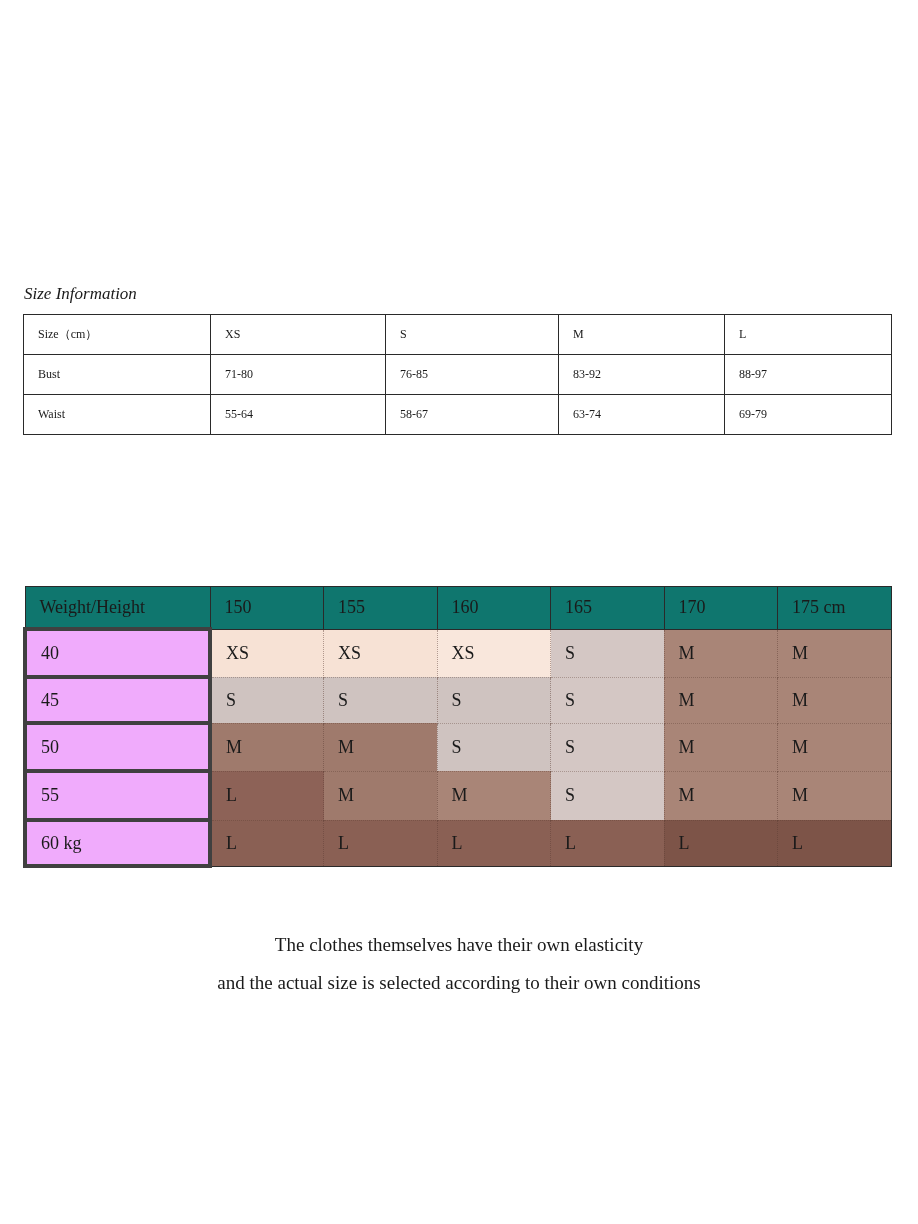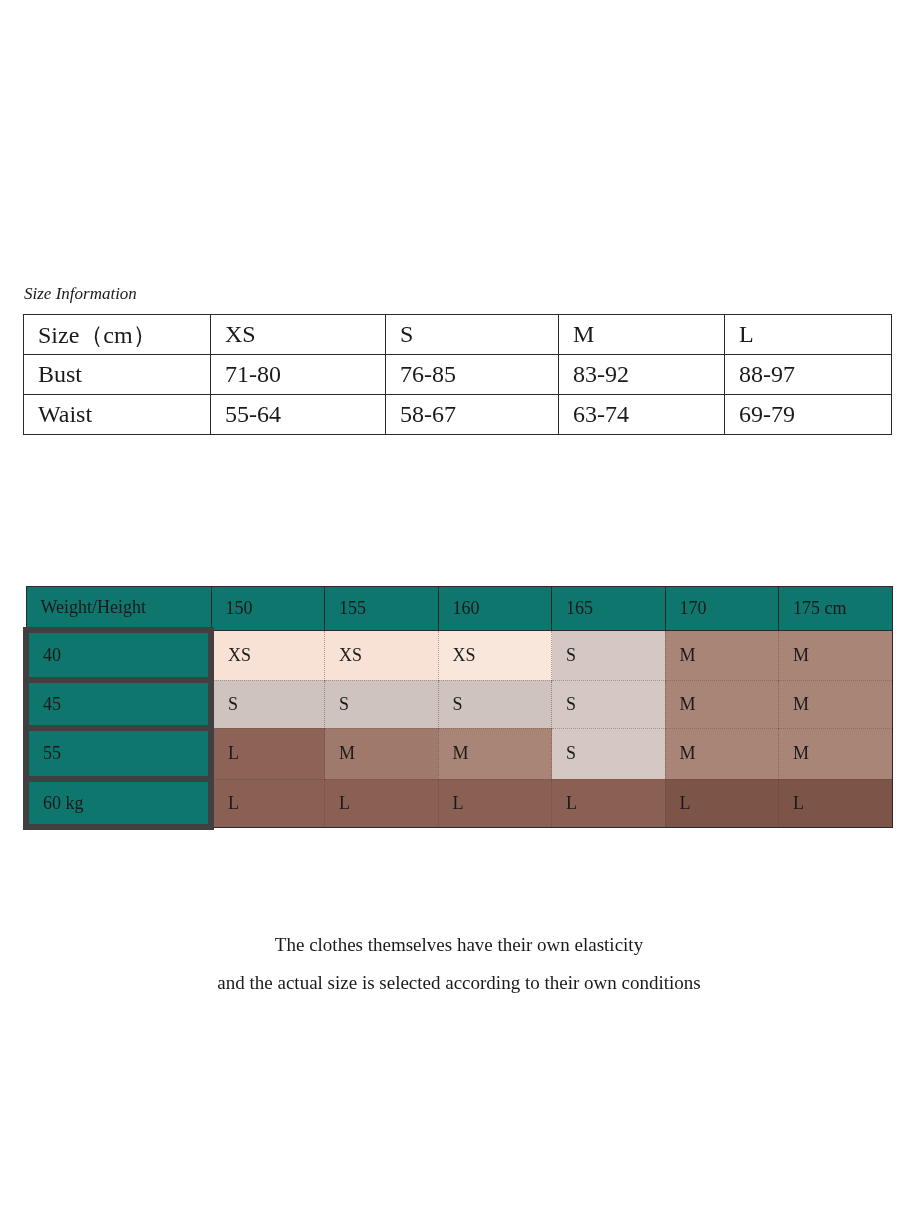--- a/index.html
+++ b/index.html
@@ -55,21 +55,21 @@
     position: absolute;
     top: 314px;
     left: 23px;
     width: 868px;
     border: 1px solid #2a2a2a;
   }
   .size-table td {
     border: 1px solid #2a2a2a;
     height: 39px;
     padding: 0 0 0 14px;
-    font-size: 24px;
+    font-size: 12px;
     font-family: "Liberation Serif", serif;
     vertical-align: middle;
     white-space: nowrap;
   }
   .size-table col.c0 { width: 187px; }
   .size-table col.c1 { width: 175px; }
   .size-table col.c2 { width: 173px; }
   .size-table col.c3 { width: 166px; }
   .size-table col.c4 { width: 167px; }
 
@@ -99,22 +99,22 @@
   .wh-table tr.r3 td { height: 45px; }
   .wh-table tr.r4 td { height: 42px; }
 
   .wh-table td.cell {
     border-left: 1px dotted rgba(90,60,50,0.45);
     border-right: 1px dotted rgba(90,60,50,0.45);
     border-top: 1px dotted rgba(90,60,50,0.35);
     border-bottom: 1px dotted rgba(90,60,50,0.35);
   }
   .wh-table td.label {
-    border: 6px solid #404040;
-    background: #0f766e;
+    border: 4px solid #404040;
+    background: #f0abfc;
   }
   .wh-table tr.header td {
     border: 1px solid #2a2a2a;
     background: #0f766e;
   }
 
   .footnote {
     position: absolute;
     left: 0;
     right: 0;
@@ -201,20 +201,29 @@
       <tr class="r1">
         <td class="label">45</td>
         <td class="cell" style="background-color: rgb(207, 195, 192);">S</td>
         <td class="cell" style="background-color: rgb(207, 195, 192);">S</td>
         <td class="cell" style="background-color: rgb(207, 195, 192);">S</td>
         <td class="cell" style="background-color: rgb(212, 199, 196);">S</td>
         <td class="cell" style="background-color: rgb(169, 133, 119);">M</td>
         <td class="cell" style="background-color: rgb(169, 133, 119);">M</td>
       </tr>
 
+      <tr class="r2">
+        <td class="label">50</td>
+        <td class="cell" style="background-color: rgb(159, 122, 108);">M</td>
+        <td class="cell" style="background-color: rgb(159, 122, 108);">M</td>
+        <td class="cell" style="background-color: rgb(207, 195, 192);">S</td>
+        <td class="cell" style="background-color: rgb(212, 199, 196);">S</td>
+        <td class="cell" style="background-color: rgb(169, 133, 119);">M</td>
+        <td class="cell" style="background-color: rgb(169, 133, 119);">M</td>
+      </tr>
 
       <tr class="r3">
         <td class="label">55</td>
         <td class="cell" style="background-color: rgb(141, 98, 87);">L</td>
         <td class="cell" style="background-color: rgb(159, 122, 108);">M</td>
         <td class="cell" style="background-color: rgb(169, 133, 119);">M</td>
         <td class="cell" style="background-color: rgb(212, 199, 196);">S</td>
         <td class="cell" style="background-color: rgb(169, 133, 119);">M</td>
         <td class="cell" style="background-color: rgb(169, 133, 119);">M</td>
       </tr>

